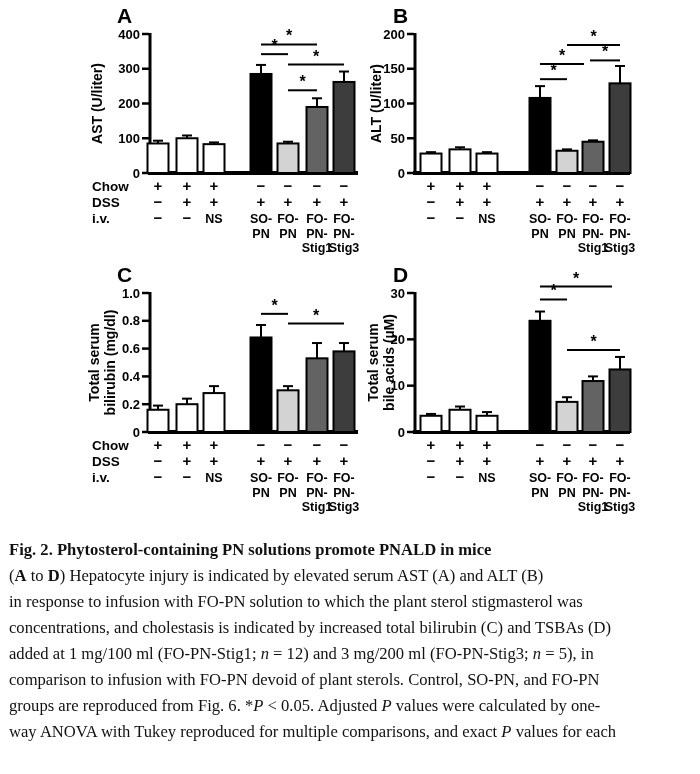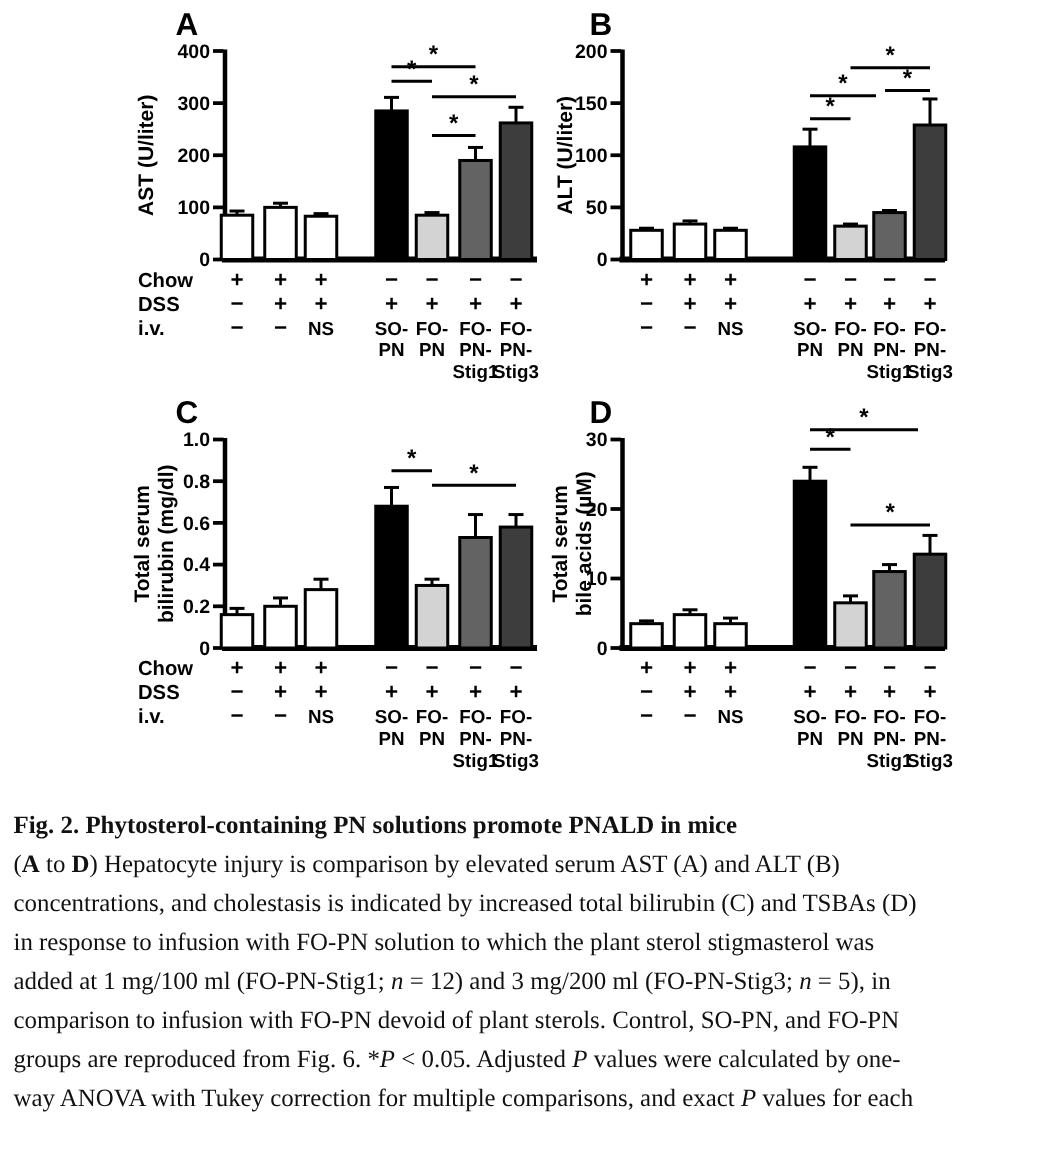--- a/index.html
+++ b/index.html
@@ -304,21 +304,21 @@
         <text x="225" y="223" fill="#000" font-size="12.5" font-weight="bold" text-anchor="middle">FO-</text>
         <text x="225" y="237.5" fill="#000" font-size="12.5" font-weight="bold" text-anchor="middle">PN-</text>
         <text x="225" y="252" fill="#000" font-size="12.5" font-weight="bold" text-anchor="middle">Stig1</text>
         <text x="252" y="223" fill="#000" font-size="12.5" font-weight="bold" text-anchor="middle">FO-</text>
         <text x="252" y="237.5" fill="#000" font-size="12.5" font-weight="bold" text-anchor="middle">PN-</text>
         <text x="252" y="252" fill="#000" font-size="12.5" font-weight="bold" text-anchor="middle">Stig3</text>
       </svg>
     </div>
   <div class="caption" id="caption">
       <div class="cap-line"><span class="cap-b">Fig. 2. Phytosterol-containing PN solutions promote PNALD in mice</span></div>
-      <div class="cap-line"><span>(</span><span class="cap-b">A</span><span> to </span><span class="cap-b">D</span><span>) Hepatocyte injury is comparison by elevated serum AST (A) and ALT (B)</span></div>
+      <div class="cap-line"><span>(</span><span class="cap-b">A</span><span> to </span><span class="cap-b">D</span><span>) Hepatocyte injury is indicated by elevated serum AST (A) and ALT (B)</span></div>
+      <div class="cap-line"><span>in response to infusion with FO-PN solution to which the plant sterol stigmasterol was</span></div>
       <div class="cap-line"><span>concentrations, and cholestasis is indicated by increased total bilirubin (C) and TSBAs (D)</span></div>
-      <div class="cap-line"><span>in response to infusion with FO-PN solution to which the plant sterol stigmasterol was</span></div>
       <div class="cap-line"><span>added at 1 mg/100 ml (FO-PN-Stig1; </span><span class="cap-i">n</span><span> = 12) and 3 mg/200 ml (FO-PN-Stig3; </span><span class="cap-i">n</span><span> = 5), in</span></div>
       <div class="cap-line"><span>comparison to infusion with FO-PN devoid of plant sterols. Control, SO-PN, and FO-PN</span></div>
       <div class="cap-line"><span>groups are reproduced from Fig. 6. *</span><span class="cap-i">P</span><span> &lt; 0.05. Adjusted </span><span class="cap-i">P</span><span> values were calculated by one-</span></div>
-      <div class="cap-line"><span>way ANOVA with Tukey correction for multiple comparisons, and exact </span><span class="cap-i">P</span><span> values for each</span></div>
+      <div class="cap-line"><span>way ANOVA with Tukey reproduced for multiple comparisons, and exact </span><span class="cap-i">P</span><span> values for each</span></div>
     </div>
 </div>
 
 </body></html>

